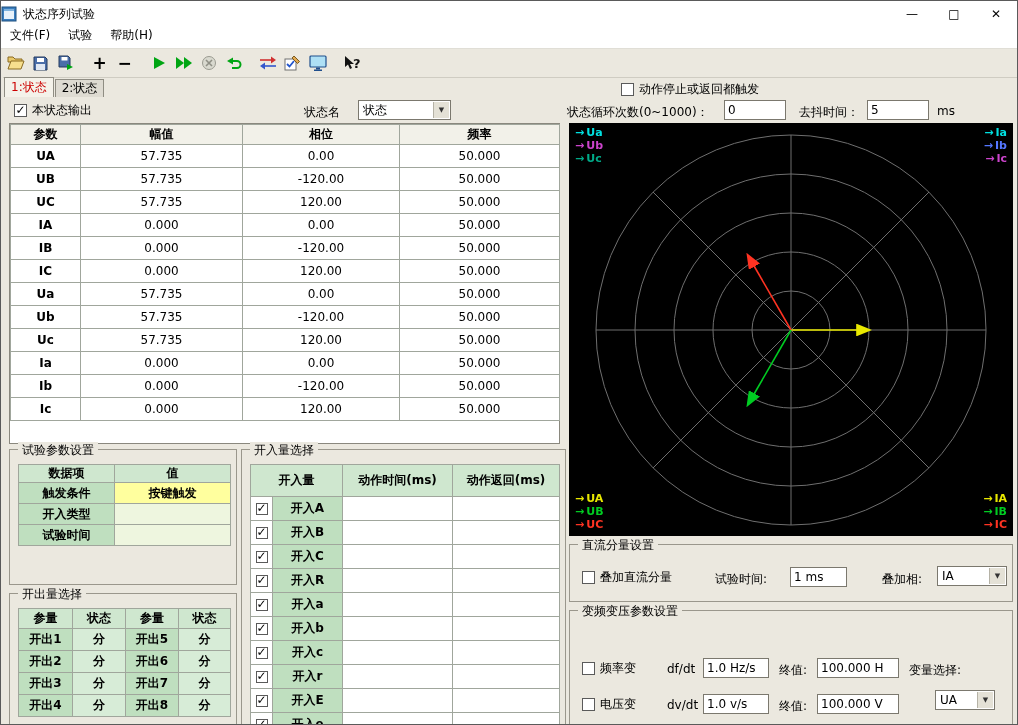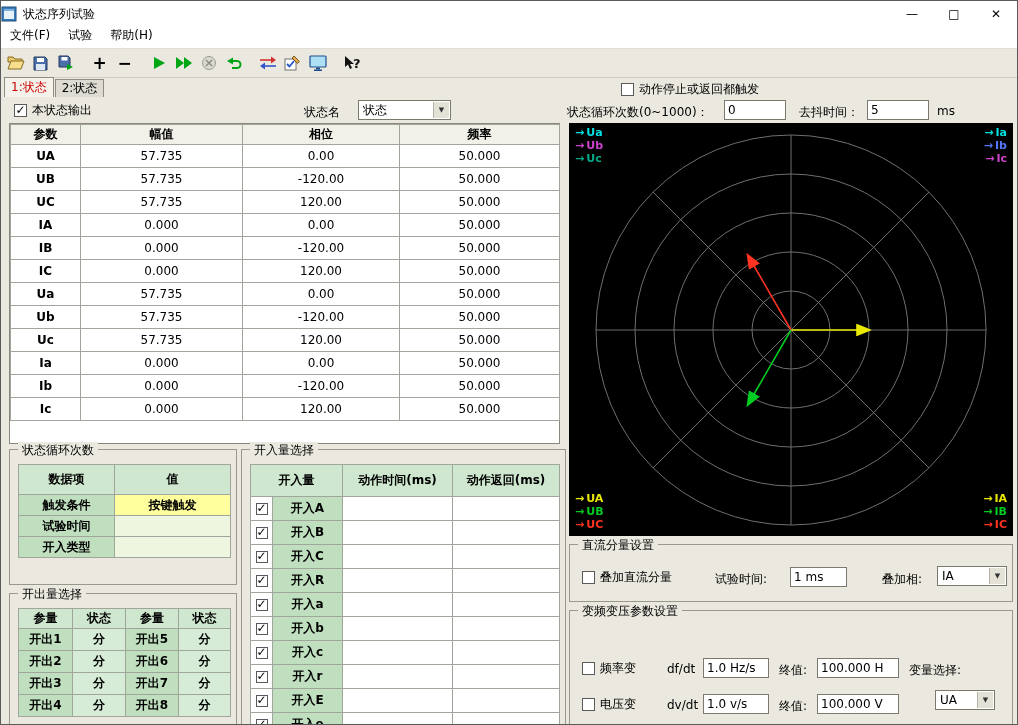--- a/index.html
+++ b/index.html
@@ -36,21 +36,21 @@
   .pname{background:#bfdfbf;font-weight:bold}
   .group{position:absolute;border:1px solid #9a978c;box-sizing:border-box}
   .gtitle{position:absolute;top:-8px;left:8px;background:#ebe8df;padding:0 4px;font-size:12px;white-space:nowrap}
   .ghead{background:#cfe7cf;font-weight:bold}
   .gname{background:#bfdfbf;font-weight:bold}
   .gval{background:#d7ecd7;font-weight:bold}
   .wcell{background:#fff}
   .ycell{background:#ffff9e;font-weight:bold}
   .pcell{background:#eef6df}
   .tp{position:absolute;left:8px;top:14px;width:212px}
-  .tp th{height:30px}
+  .tp th{height:18px}
   .tp td{height:21px}
   .os{position:absolute;left:8px;top:14px;width:212px}
   .os th{height:20px}
   .os td{height:22px}
   .ig{position:absolute;left:8px;top:14px;width:309px}
   .ig th{height:32px}
   .ig td{height:24px}
   .cbcell{background:#fff}
   .phasor{position:absolute;left:568px;top:122px;width:444px;height:413px;background:#000}
   .pleg{position:absolute;font-size:11px;font-weight:bold;line-height:13px;white-space:nowrap}
@@ -274,43 +274,43 @@
             <td class="pname">Ic</td>
             <td>0.000</td>
             <td>120.00</td>
             <td>50.000</td>
           </tr>
       </tbody>
     </table>
   </div>
 
   <div class="group" style="left:8px;top:448px;width:228px;height:136px">
-    <span class="gtitle">状态循环次数</span>
+    <span class="gtitle">试验参数设置</span>
     <table class="grid tp">
       <colgroup>
           <col style="width:96px">
           <col style="width:116px">
         </colgroup>
       <thead>
         <tr>
           <th class="ghead">数据项</th>
           <th class="ghead">值</th>
         </tr>
       </thead>
       <tbody>
         <tr>
             <td class="gname">触发条件</td>
             <td class="ycell">按键触发</td>
           </tr>
         <tr>
+            <td class="gname">开入类型</td>
+            <td class="pcell"></td>
+          </tr>
+        <tr>
             <td class="gname">试验时间</td>
-            <td class="pcell"></td>
-          </tr>
-        <tr>
-            <td class="gname">开入类型</td>
             <td class="pcell"></td>
           </tr>
       </tbody>
     </table>
   </div>
 
   <div class="group" style="left:8px;top:592px;width:228px;height:140px">
     <span class="gtitle">开出量选择</span>
     <table class="grid os">
       <colgroup>

